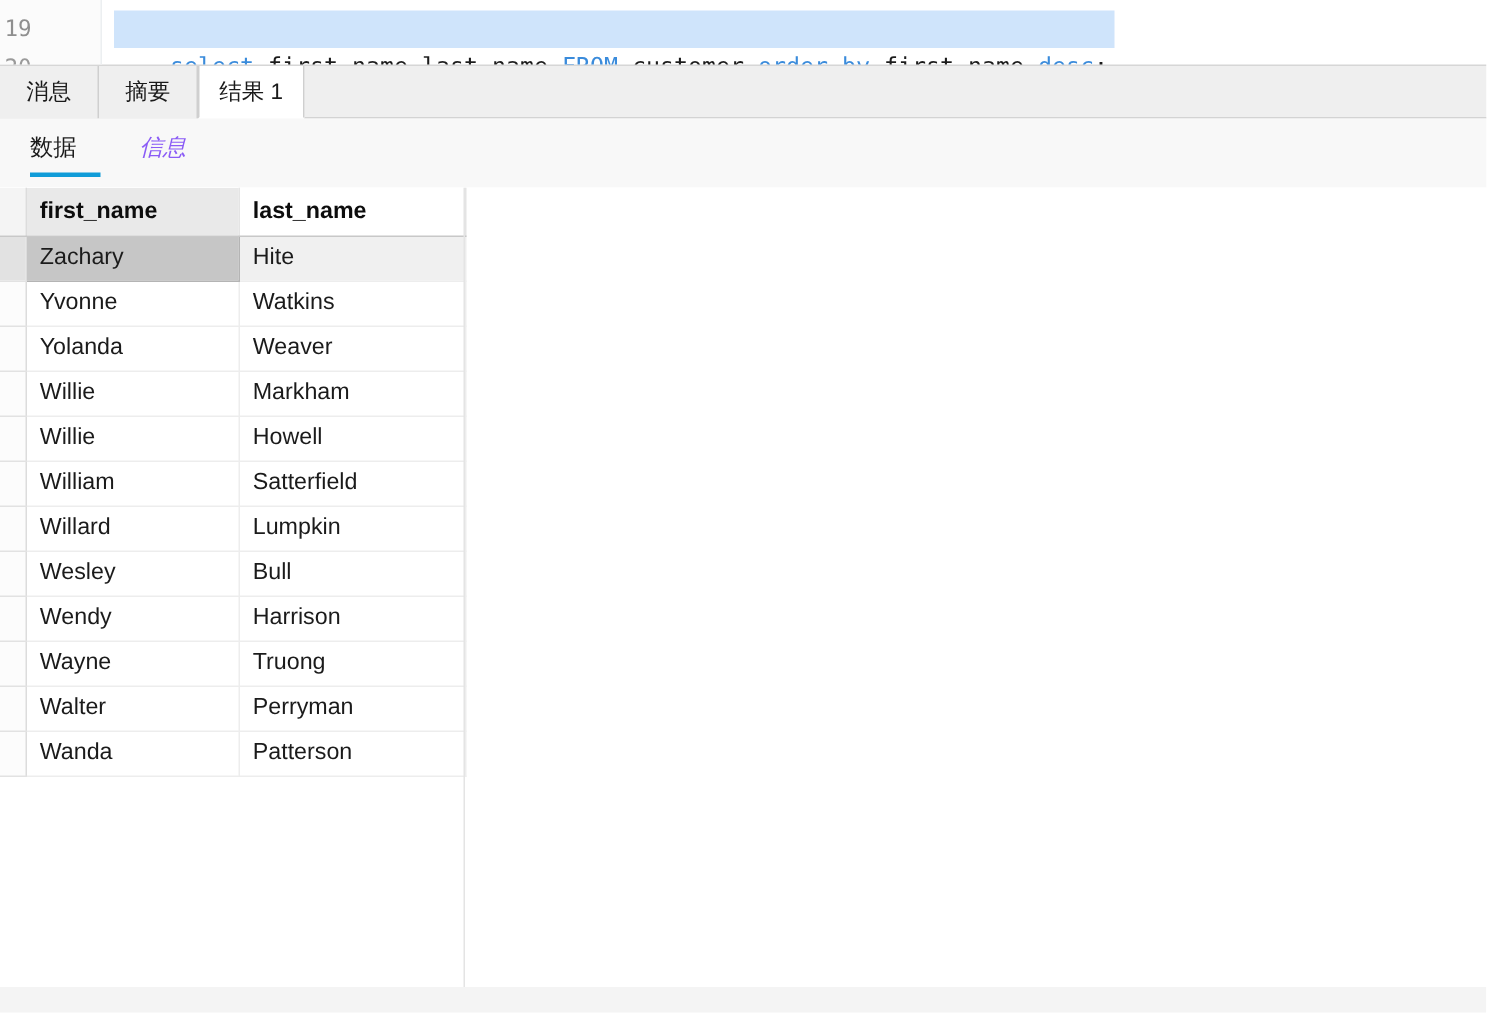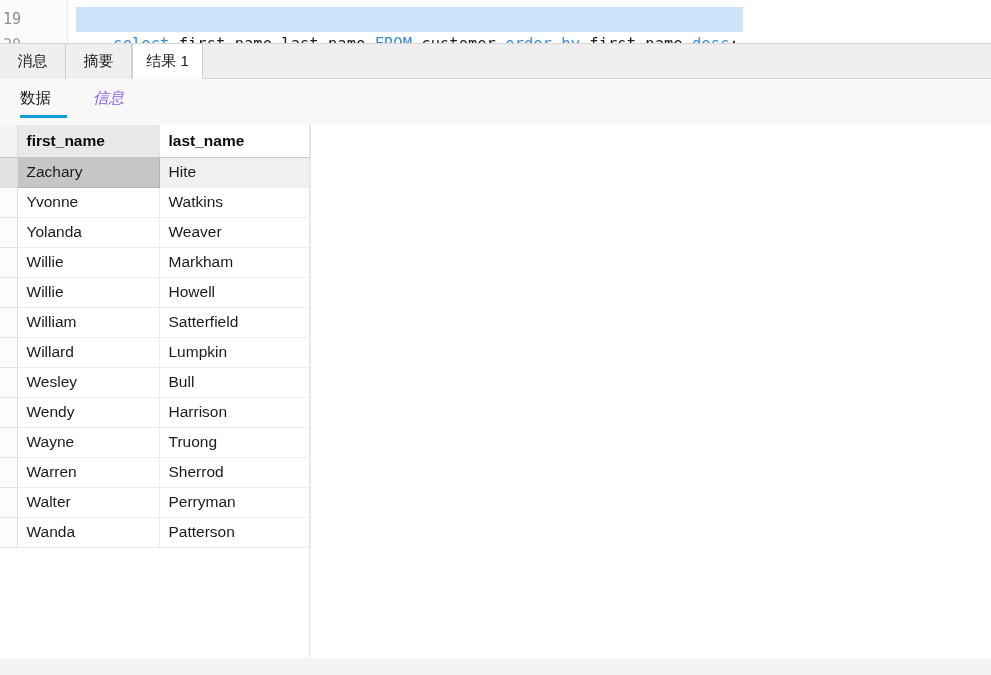--- a/index.html
+++ b/index.html
@@ -304,25 +304,20 @@
         <td>Wendy</td>
         <td>Harrison</td>
       </tr>
       <tr>
         <td class="cell-gutter"></td>
         <td>Wayne</td>
         <td>Truong</td>
       </tr>
       <tr>
         <td class="cell-gutter"></td>
-        <td>Warren</td>
-        <td>Sherrod</td>
-      </tr>
-      <tr>
-        <td class="cell-gutter"></td>
         <td>Walter</td>
         <td>Perryman</td>
       </tr>
       <tr>
         <td class="cell-gutter"></td>
         <td>Wanda</td>
         <td>Patterson</td>
       </tr>
     </tbody>
   </table>

